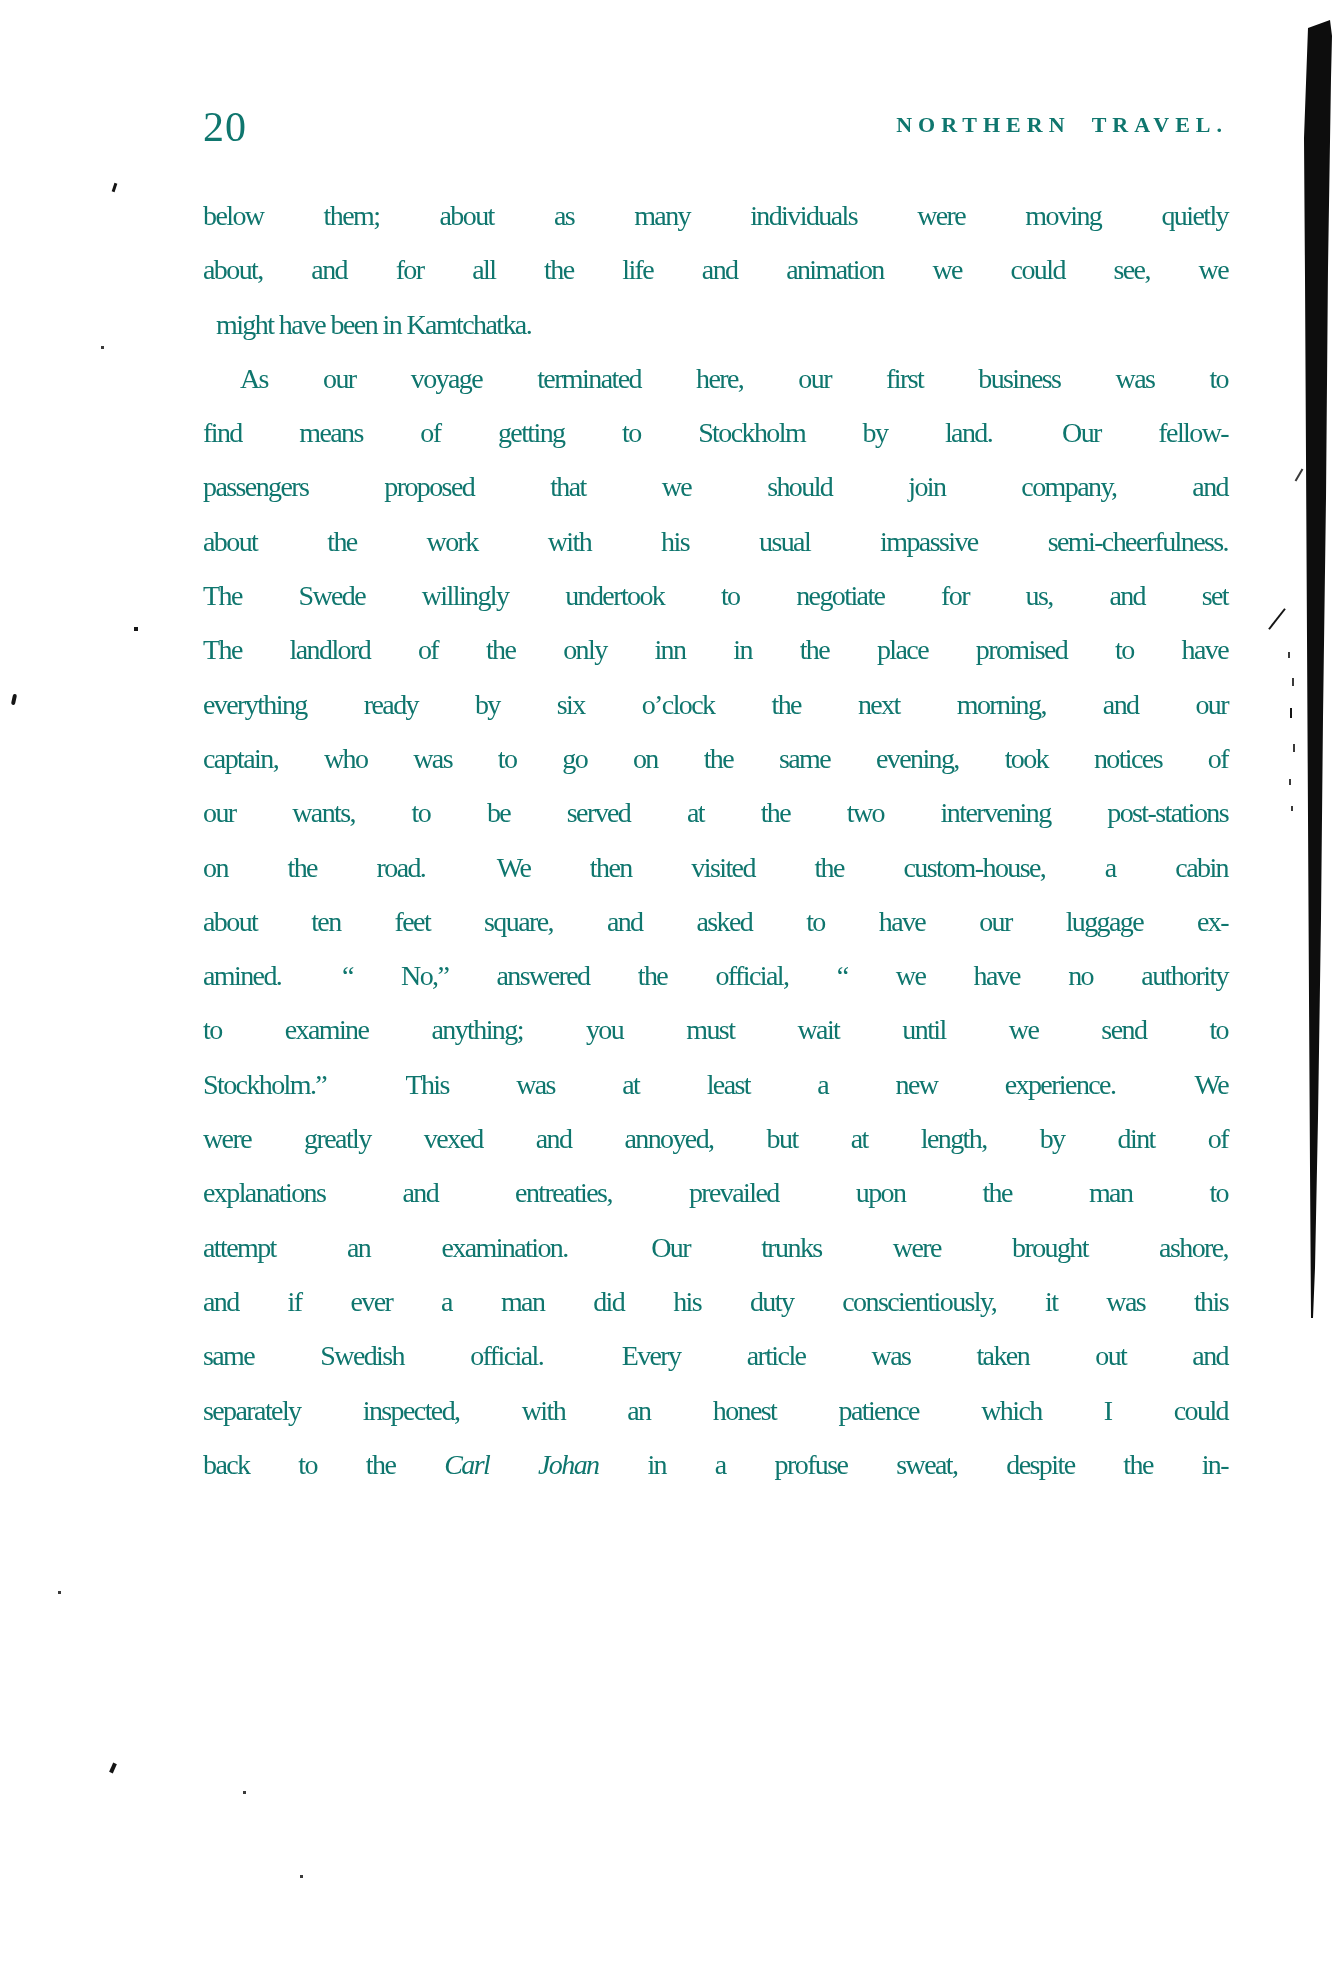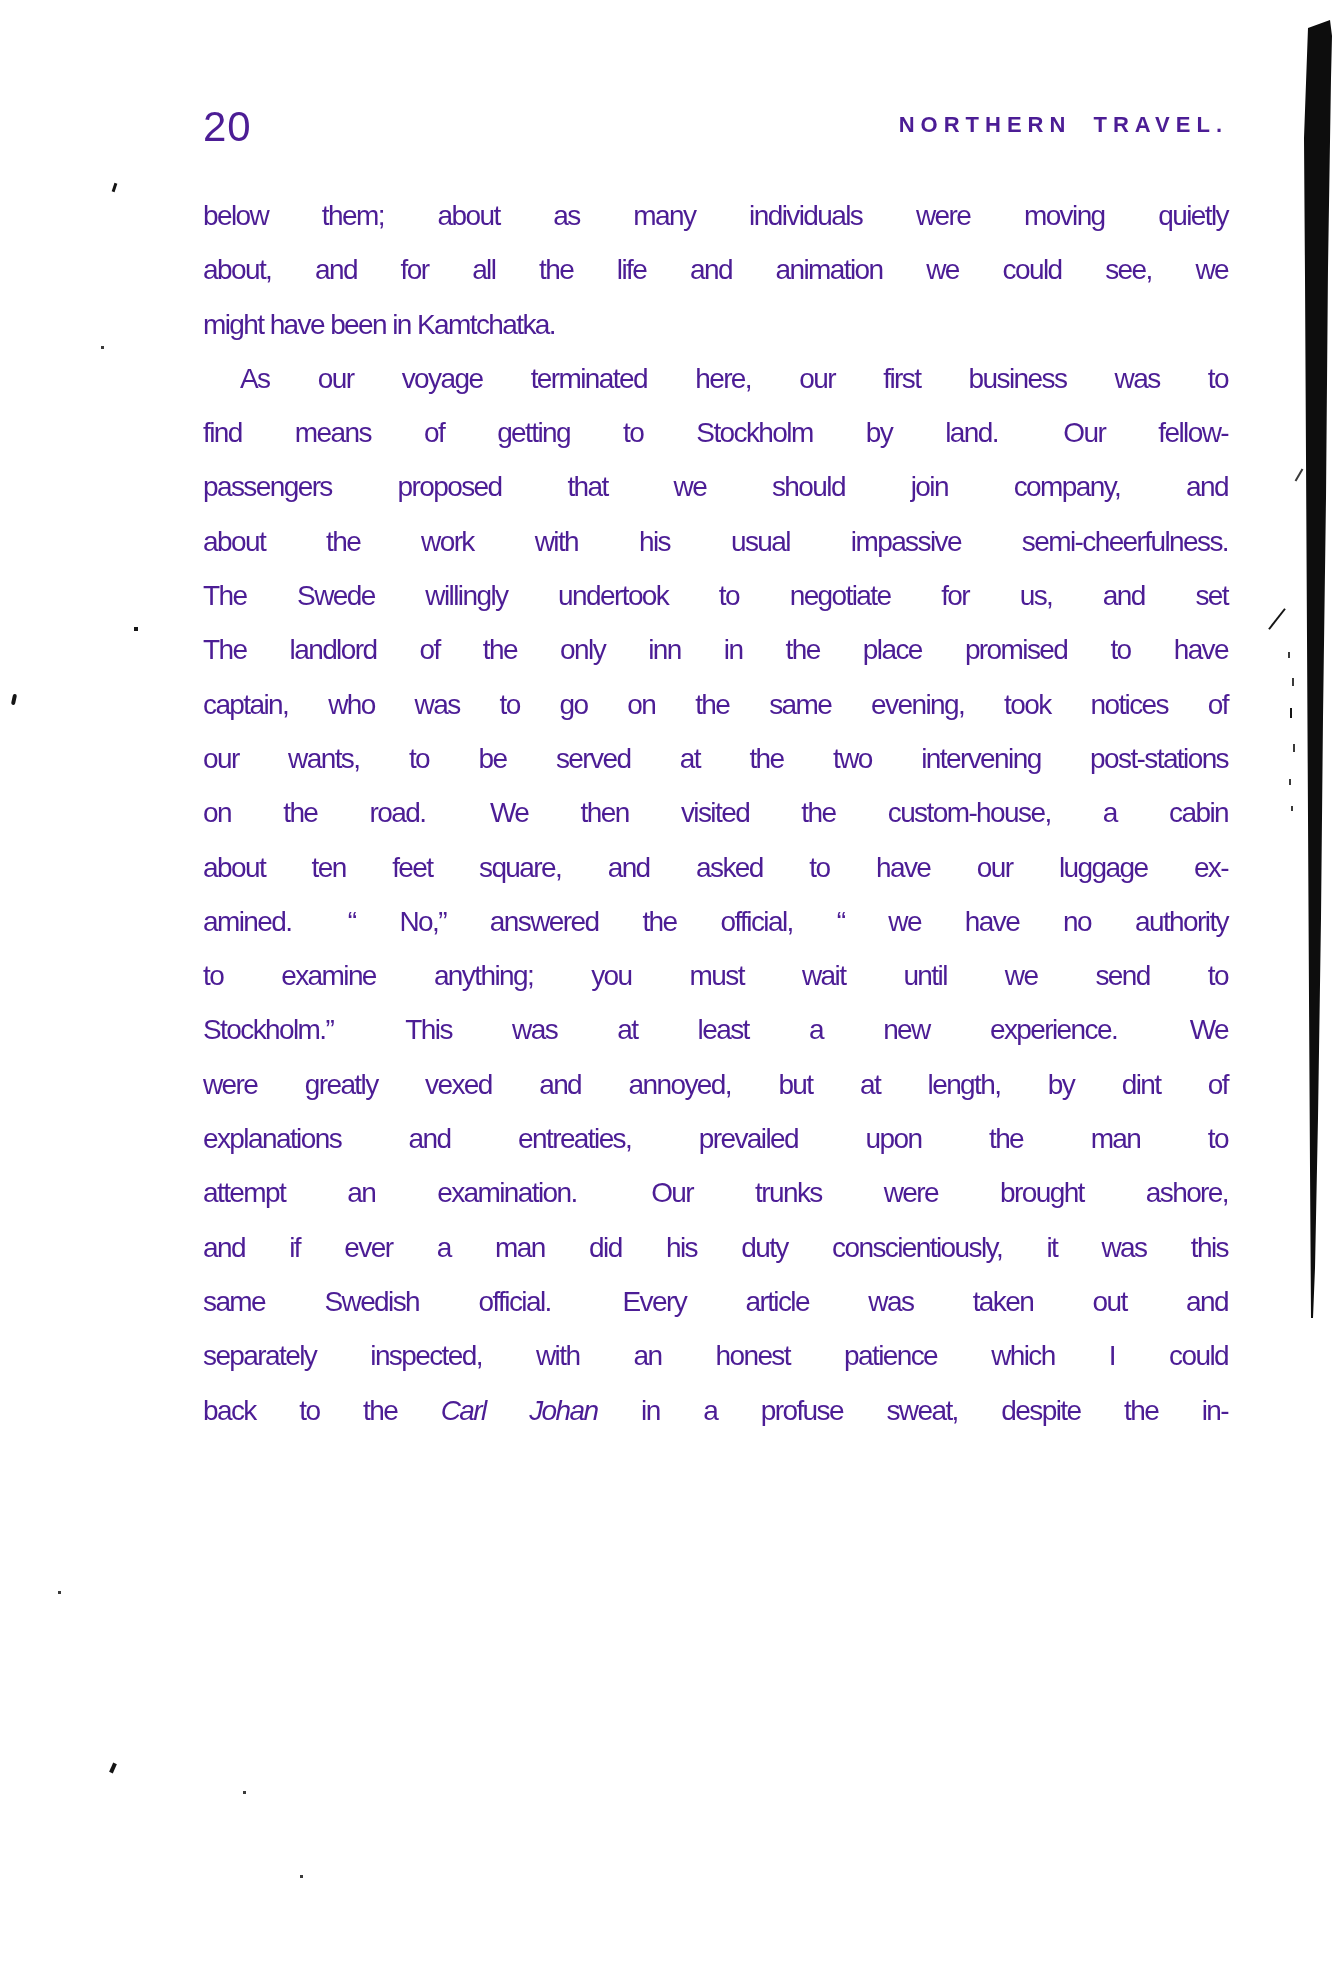--- a/index.html
+++ b/index.html
@@ -6,22 +6,22 @@
     margin: 0;
     padding: 0;
     background: #ffffff;
   }
   .page {
     position: relative;
     width: 1335px;
     height: 1970px;
     background: #ffffff;
     overflow: hidden;
-    font-family: Liberation Sans, sans-serif;
-    color: #4c1d95;
+    font-family: Liberation Serif, serif;
+    color: #0f766e;
   }
   
   .page-num {
     position: absolute;
     left: 203px;
     top: 106px;
     font-size: 42px;
     line-height: 1;
     letter-spacing: 1px;
   }
@@ -47,20 +47,21 @@
     line-height: 54.3px;
     letter-spacing: -1.6px;
   }
   .line {
     text-align: justify;
     text-align-last: justify;
   }
   .line.para-end {
     text-align: center;
     text-align-last: left;
+    margin-left: 13px;
   }
   .line.indent {
     padding-left: 37px;
   }
   .italic {
     font-style: italic;
   }
   
   .gutter-bar {
     position: absolute;
@@ -84,20 +85,21 @@
   <div id="body-lines" class="body-text">
       <div class="line">below them; about as many individuals were moving quietly</div>
       <div class="line">about, and for all the life and animation we could see, we</div>
       <div class="line para-end">might have been in Kamtchatka.</div>
       <div class="line indent">As our voyage terminated here, our first business was to</div>
       <div class="line">find means of getting to Stockholm by land.  Our fellow-</div>
       <div class="line">passengers proposed that we should join company, and</div>
       <div class="line">about the work with his usual impassive semi-cheerfulness.</div>
       <div class="line">The Swede willingly undertook to negotiate for us, and set</div>
       <div class="line">The landlord of the only inn in the place promised to have</div>
+      <div class="line">everything ready by six o’clock the next morning, and our</div>
       <div class="line">captain, who was to go on the same evening, took notices of</div>
       <div class="line">our wants, to be served at the two intervening post-stations</div>
       <div class="line">on the road.  We then visited the custom-house, a cabin</div>
       <div class="line">about ten feet square, and asked to have our luggage ex-</div>
       <div class="line">amined.  “ No,” answered the official, “ we have no authority</div>
       <div class="line">to examine anything; you must wait until we send to</div>
       <div class="line">Stockholm.”  This was at least a new experience.  We</div>
       <div class="line">were greatly vexed and annoyed, but at length, by dint of</div>
       <div class="line">explanations and entreaties, prevailed upon the man to</div>
       <div class="line">attempt an examination.  Our trunks were brought ashore,</div>

